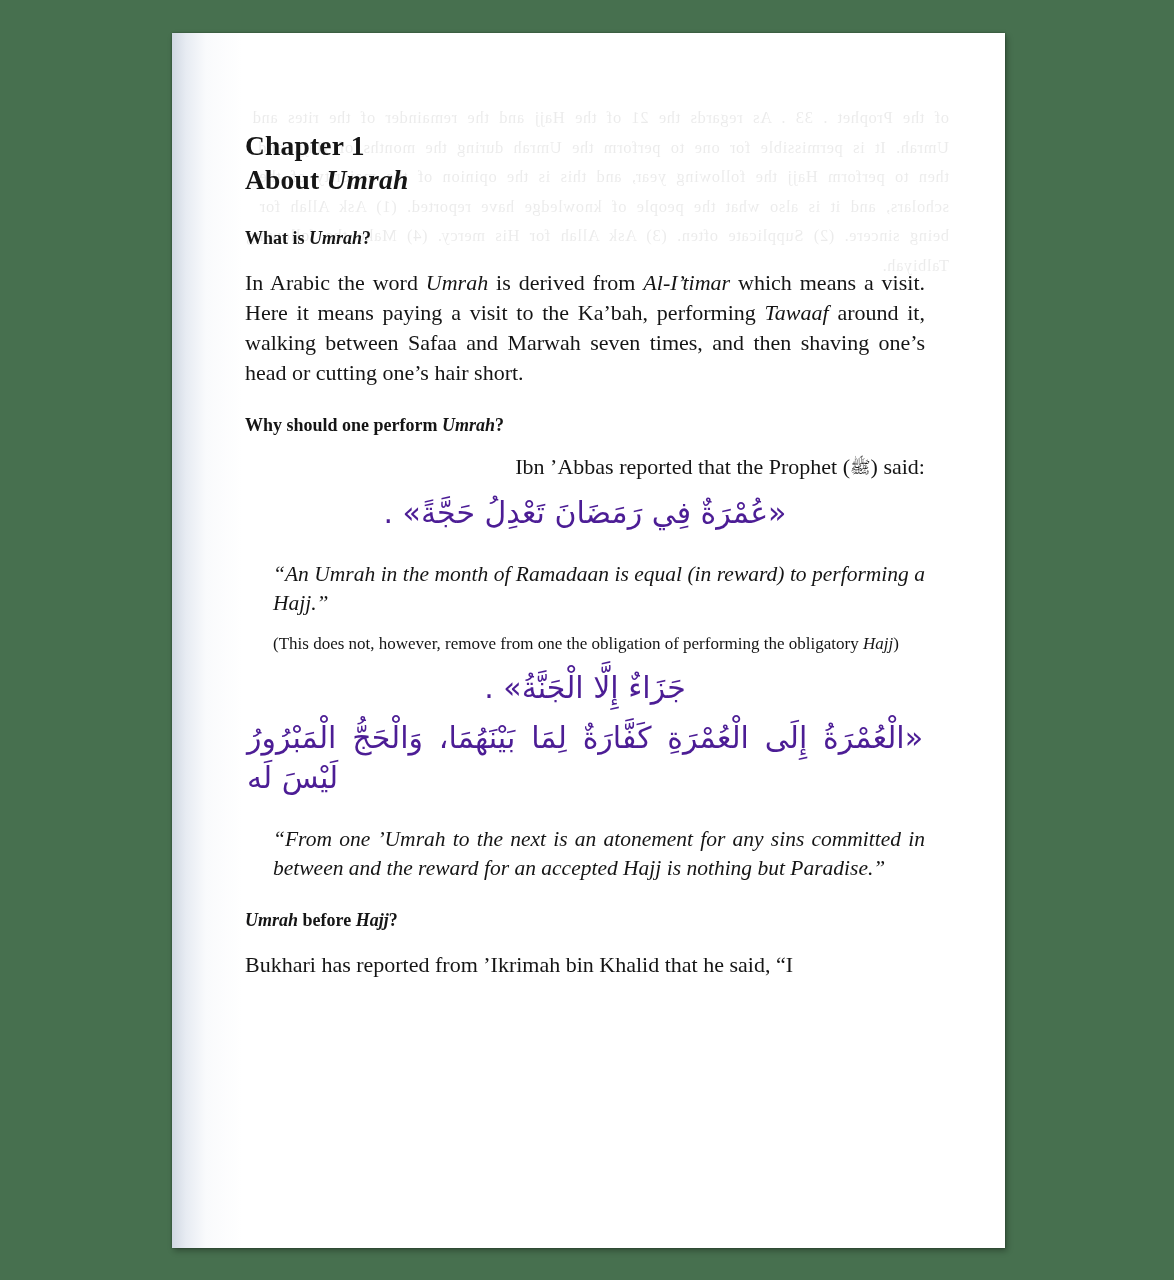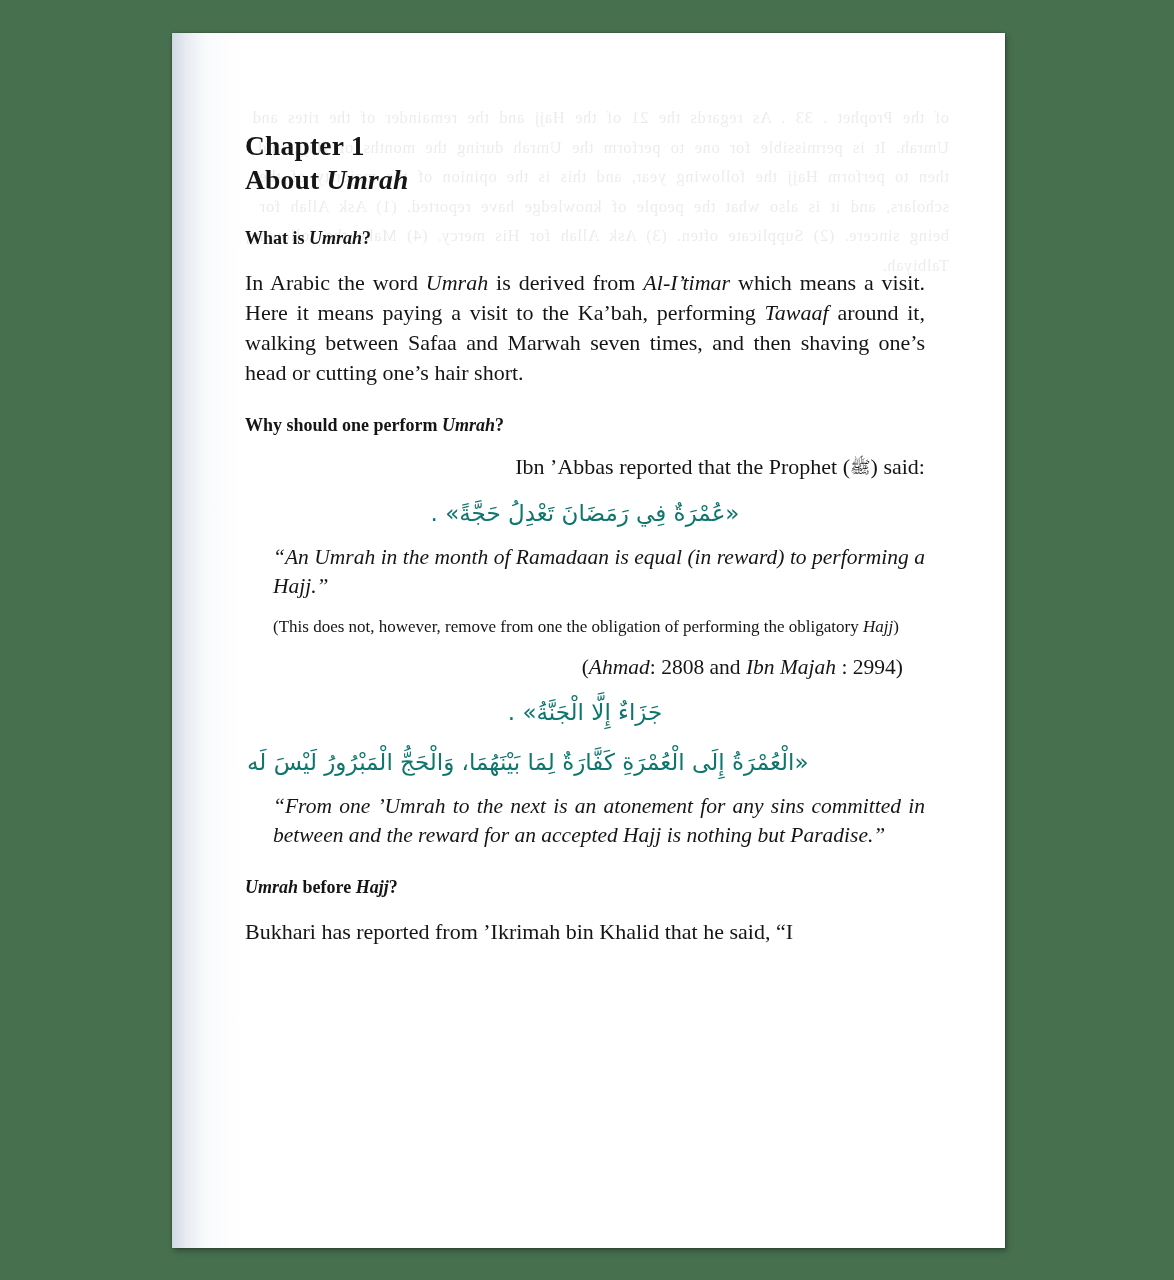--- a/index.html
+++ b/index.html
@@ -98,36 +98,36 @@
     font-size: 22px;
     line-height: 30px;
     margin: 13px 0 0 0;
     text-align: right;
   }
 
   .arabic {
     direction: rtl;
     text-align: center;
     font-family: "DejaVu Sans", "Liberation Sans", sans-serif;
-    font-size: 23px;
+    font-size: 30px;
     line-height: 40px;
     margin: 10px 0 6px 0;
-    color: #0f766e;
+    color: #4c1d95;
   }
   .arabic.two-line {
     text-align: justify;
     text-align-last: left;
     padding: 0 2px;
   }
 
   .translation {
     font-style: italic;
     font-size: 21.5px;
     line-height: 29px;
-    margin: 10px 0 0 28px;
+    margin: 27px 0 0 28px;
     text-align: justify;
     text-align-last: left;
   }
 
   .note {
     font-size: 17px;
     line-height: 29px;
     margin: 11px 0 0 28px;
     text-align: justify;
     text-align-last: left;
@@ -173,21 +173,20 @@
 
 
     <p class="lead-in"><span>Ibn ’Abbas reported that the Prophet (</span><span class="prophet-glyph">ﷺ</span><span>) said:</span></p>
 
     <div class="arabic">«عُمْرَةٌ فِي رَمَضَانَ تَعْدِلُ حَجَّةً» .</div>
 
     <p class="translation">“An Umrah in the month of Ramadaan is equal (in reward) to performing a Hajj.”</p>
 
     <p class="note"><span>(This does not, however, remove from one the obligation of performing the obligatory </span><i>Hajj</i><span>)</span></p>
 
-    <p class="citation"><span>(</span><i>Ahmad</i><span>: </span><span>2808</span><span> and </span><i>Ibn Majah</i><span> : </span><span>2994</span><span>)</span></p>
 
 
     <div class="arabic">جَزَاءٌ إِلَّا الْجَنَّةُ» .</div>
     <div class="arabic two-line">«الْعُمْرَةُ إِلَى الْعُمْرَةِ كَفَّارَةٌ لِمَا بَيْنَهُمَا، وَالْحَجُّ الْمَبْرُورُ لَيْسَ لَه</div>
 
     <p class="translation">“From one ’Umrah to the next is an atonement for any sins committed in between and the reward for an accepted Hajj is nothing but Paradise.”</p>
 
 
     <h2 class="section-heading"><i>Umrah</i><span> before </span><i>Hajj</i><span>?</span></h2>
 

